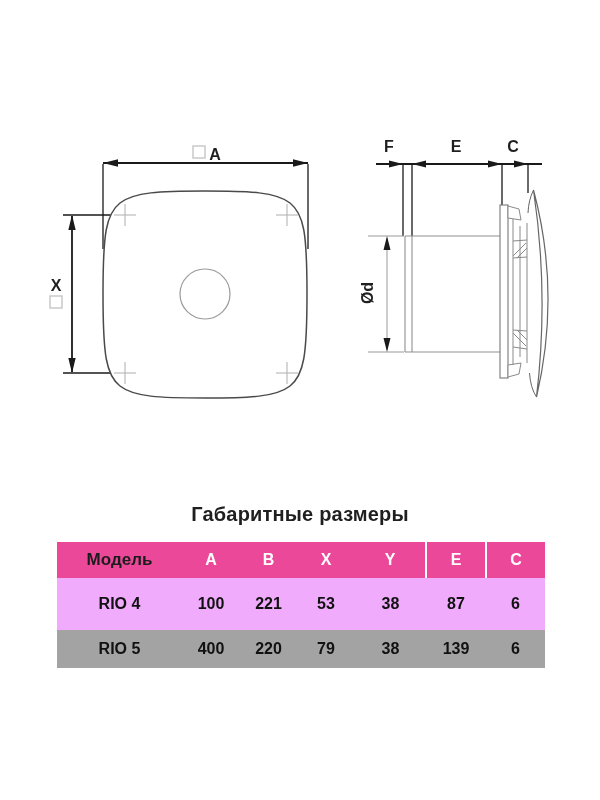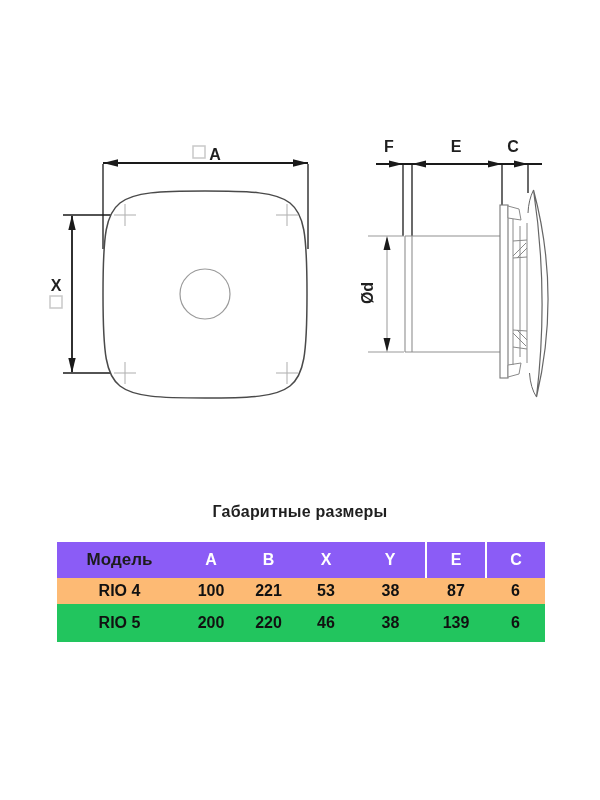--- a/index.html
+++ b/index.html
@@ -7,37 +7,37 @@
     width:600px;height:800px;background:#ffffff;position:relative;overflow:hidden;
     font-family:"Liberation Sans", sans-serif;
   }
   svg text{
     font-family:"Liberation Sans", sans-serif;
     font-size:16px;font-weight:600;fill:#1f1f1f;
   }
   .drawing{position:absolute;left:0;top:0;}
   .table-title{
     position:absolute;left:0;top:503px;width:600px;text-align:center;
-    font-size:16px;font-weight:bold;color:#1f1f1f;letter-spacing:.2px;
+    font-size:20px;font-weight:bold;color:#1f1f1f;letter-spacing:.2px;
   }
   table.dims{
     position:absolute;left:57px;top:542px;width:488px;
     border-collapse:collapse;table-layout:fixed;
   }
   table.dims th{
-    background:#8b5cf6;color:#ffffff;font-weight:bold;font-size:16px;
+    background:#ec4899;color:#ffffff;font-weight:bold;font-size:16px;
     height:36px;text-align:center;padding:0;
   }
   table.dims th.model-col{color:#1c1c1c;font-size:17px;}
   table.dims th.sep{border-left:2px solid #ffffff;}
   table.dims td{
     font-weight:bold;color:#111111;font-size:16px;text-align:center;padding:0;
   }
-  table.dims tr.row-a td{background:#fdba74;height:26px;}
-  table.dims tr.row-b td{background:#22c55e;height:38px;}
+  table.dims tr.row-a td{background:#f0abfc;height:52px;}
+  table.dims tr.row-b td{background:#a3a3a3;height:38px;}
 </style>
 </head>
 <body>
 
 <svg class="drawing" width="600" height="470" viewBox="0 0 600 470">
 
   <g>
 
     <g>
       <line x1="103" y1="163" x2="308" y2="163" stroke="#1a1a1a" stroke-width="1.8"></line>
@@ -169,21 +169,21 @@
       <td>RIO 4</td>
       <td>100</td>
       <td>221</td>
       <td>53</td>
       <td>38</td>
       <td>87</td>
       <td>6</td>
     </tr>
     <tr class="row-b">
       <td>RIO 5</td>
-      <td>200</td>
+      <td>400</td>
       <td>220</td>
-      <td>46</td>
+      <td>79</td>
       <td>38</td>
       <td>139</td>
       <td>6</td>
     </tr>
   </tbody>
 </table>
 
 </body></html>

